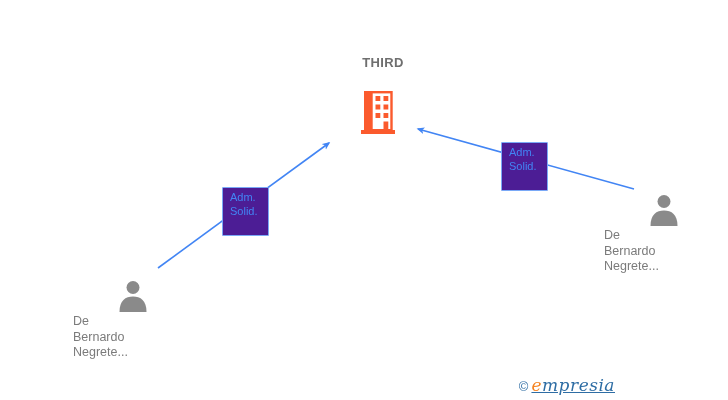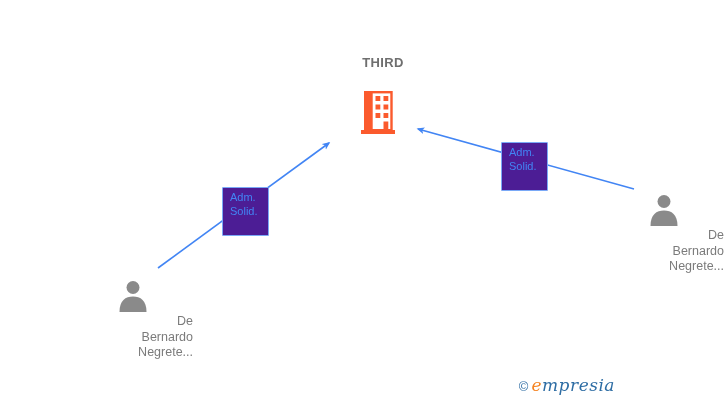--- a/index.html
+++ b/index.html
@@ -20,21 +20,21 @@
     letter-spacing:0.4px;line-height:15px;text-align:center;
   }
   .company-title .t-line{white-space:pre;}
   .building-wrap{position:absolute;left:328px;top:91px;width:34px;height:43px;}
 
   
   .person-wrap{position:absolute;width:30px;height:32px;}
   .person-left-icon{left:85px;top:280px;}
   .person-right-icon{left:616px;top:194px;}
   .person-name{
-    position:absolute;width:120px;text-align:right;
+    position:absolute;width:120px;text-align:left;
     font-size:12.5px;color:#7b7b7b;line-height:15.5px;
   }
   .person-left-name{left:40px;top:314px;}
   .person-right-name{left:571px;top:228px;}
 
   
   .edge-label{
     position:absolute;z-index:2;box-sizing:border-box;
     width:47px;padding:2px 4px 17px 7px;
     background:#4c1d95;border:1px solid #7aa9f7;border-radius:1px;
@@ -44,21 +44,21 @@
   .edge-label-right{left:468px;top:142px;}
 
   
   .watermark{
     position:absolute;right:4px;bottom:5px;z-index:2;
     color:#2e6da4;font-size:13px;cursor:pointer;
     display:flex;align-items:baseline;gap:3px;
   }
   .brand{
     font-family:"DejaVu Serif", serif;font-style:italic;
-    font-size:17px;letter-spacing:0.5px;
+    font-size:17px;letter-spacing:0.5px;text-decoration:underline;
   }
   .brand .first{color:#f5821f;}
   .brand .rest{color:#2e6da4;}
 </style>
 </head>
 <body>
 
 <div class="canvas">
 
   <svg class="edges-svg" width="728" height="400" viewBox="0 0 728 400">

